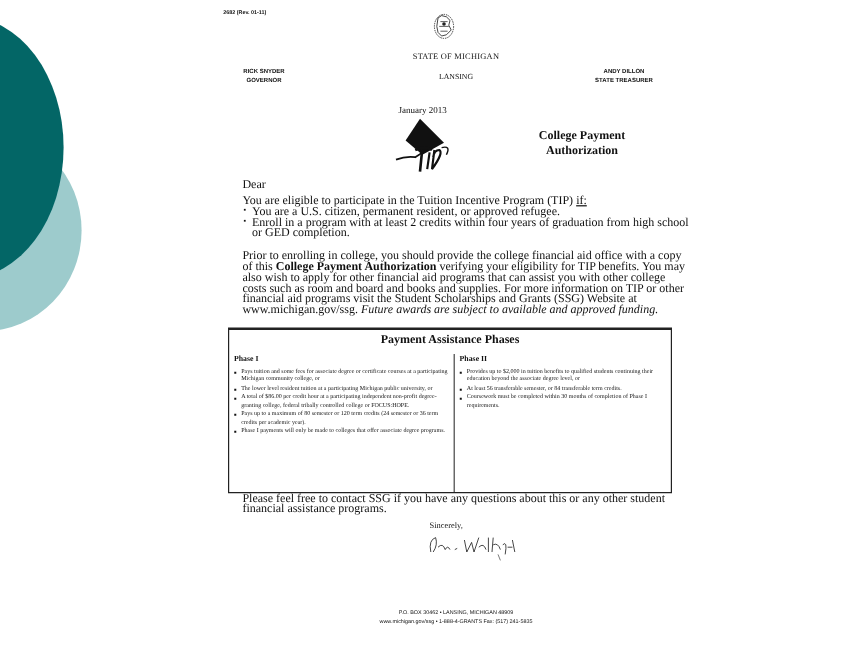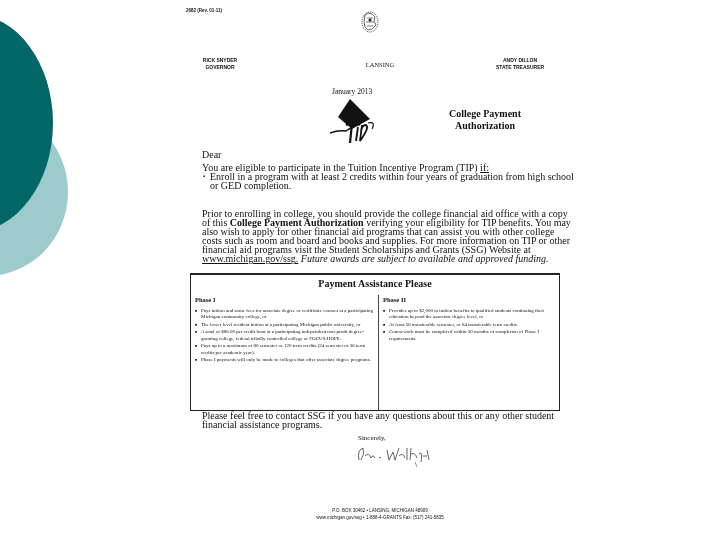--- a/index.html
+++ b/index.html
@@ -28,21 +28,21 @@
 
   .body-text { position: absolute; left: 22px; width: 372px; font-size: 10px; line-height: 9.1px; }
   .dear { top: 150px; }
   .elig { top: 163px; }
   .elig u { font-weight: normal; }
   .bullets { top: 172px; list-style: none; }
   .bullets li { padding-left: 8px; position: relative; }
   .bullets li::before { content: "▪"; position: absolute; left: 1px; top: 0; font-size: 6px; }
   .prior { top: 209px; }
   .prior b { font-weight: bold; }
-  .prior .link { text-decoration: underline; }
+  .prior .link { }
   .prior i { font-style: italic; }
 
   .phases-box { position: absolute; left: 10px; top: 273px; width: 370px; height: 138px; border: 1.5px solid #222; border-top-width: 2px; }
   .phases-title { position: absolute; left: 0; top: 3px; width: 100%; text-align: center; font-weight: bold; font-size: 10px; }
   .phase-divider { position: absolute; left: 187px; top: 20px; width: 1px; bottom: 0; background: #444; }
   .phase-col { position: absolute; top: 22px; font-size: 5px; line-height: 6.6px; }
   .phase1 { left: 4px; width: 180px; }
   .phase2 { left: 192px; width: 172px; }
   .phase-head { font-weight: bold; font-size: 6.5px; margin-bottom: 4px; }
   .phase-list { list-style: none; }
@@ -67,20 +67,21 @@
 
   <div class="formno sans">2682 (Rev. 01-11)</div>
 
   <svg class="seal" viewBox="0 0 22 26">
     <ellipse cx="11" cy="13" rx="8" ry="10" fill="none" stroke="#333" stroke-width="0.8" stroke-dasharray="1.2 0.8"></ellipse>
     <path d="M6 6 L9 4 L13 5 L16 8 L15 12 L17 16 L13 20 L9 21 L6 18 L5 13 Z" fill="none" stroke="#222" stroke-width="0.7"></path>
     <path d="M8 9 L14 9 M7 13 L15 13 M8 17 L14 17" stroke="#222" stroke-width="0.6"></path>
     <circle cx="11" cy="11" r="1.5" fill="#222"></circle>
   </svg>
 
+  <div class="state-line state1">STATE OF MICHIGAN</div>
   <div class="state-line state3">LANSING</div>
 
   <div class="officer gov">
     <div>RICK SNYDER</div>
     <div>GOVERNOR</div>
   </div>
   <div class="officer treas">
     <div>ANDY DILLON</div>
     <div>STATE TREASURER</div>
   </div>
@@ -98,27 +99,28 @@
   <div class="cpa-title">
     <div>College Payment</div>
     <div>Authorization</div>
   </div>
 
   <div class="body-text dear">Dear</div>
 
   <div class="body-text elig"><span>You are eligible to participate in the Tuition Incentive Program (TIP) </span><u>if:</u></div>
 
   <ul class="body-text bullets">
+    <li>You are a U.S. citizen, permanent resident, or approved refugee.</li>
     <li>Enroll in a program with at least 2 credits within four years of graduation from high school or GED completion.</li>
   </ul>
 
   <div class="body-text prior"><span>Prior to enrolling in college, you should provide the college financial aid office with a copy of this </span><b>College Payment Authorization</b><span> verifying your eligibility for TIP benefits.  You may also wish to apply for other financial aid programs that can assist you with other college costs such as room and board and books and supplies.  For more information on TIP or other financial aid programs visit the Student Scholarships and Grants (SSG) Website at </span><span class="link">www.michigan.gov/ssg.</span>  <i>Future awards are subject to available and approved funding.</i></div>
 
   <div class="phases-box">
-    <div class="phases-title">Payment Assistance Please</div>
+    <div class="phases-title">Payment Assistance Phases</div>
     <div class="phase-divider"></div>
     <div class="phase-col phase1">
       <div class="phase-head">Phase I</div>
       <ul class="phase-list">
         <li>Pays tuition and some fees for associate degree or certificate courses at a participating Michigan community college, or</li>
         <li>The lower level resident tuition at a participating Michigan public university, or</li>
         <li>A total of $86.00 per credit hour at a participating independent non-profit degree-granting college, federal tribally controlled college or FOCUS:HOPE.</li>
         <li>Pays up to a maximum of 80 semester or 120 term credits (24 semester or 36 term credits per academic year).</li>
         <li>Phase I payments will only be made to colleges that offer associate degree programs.</li>
       </ul>

